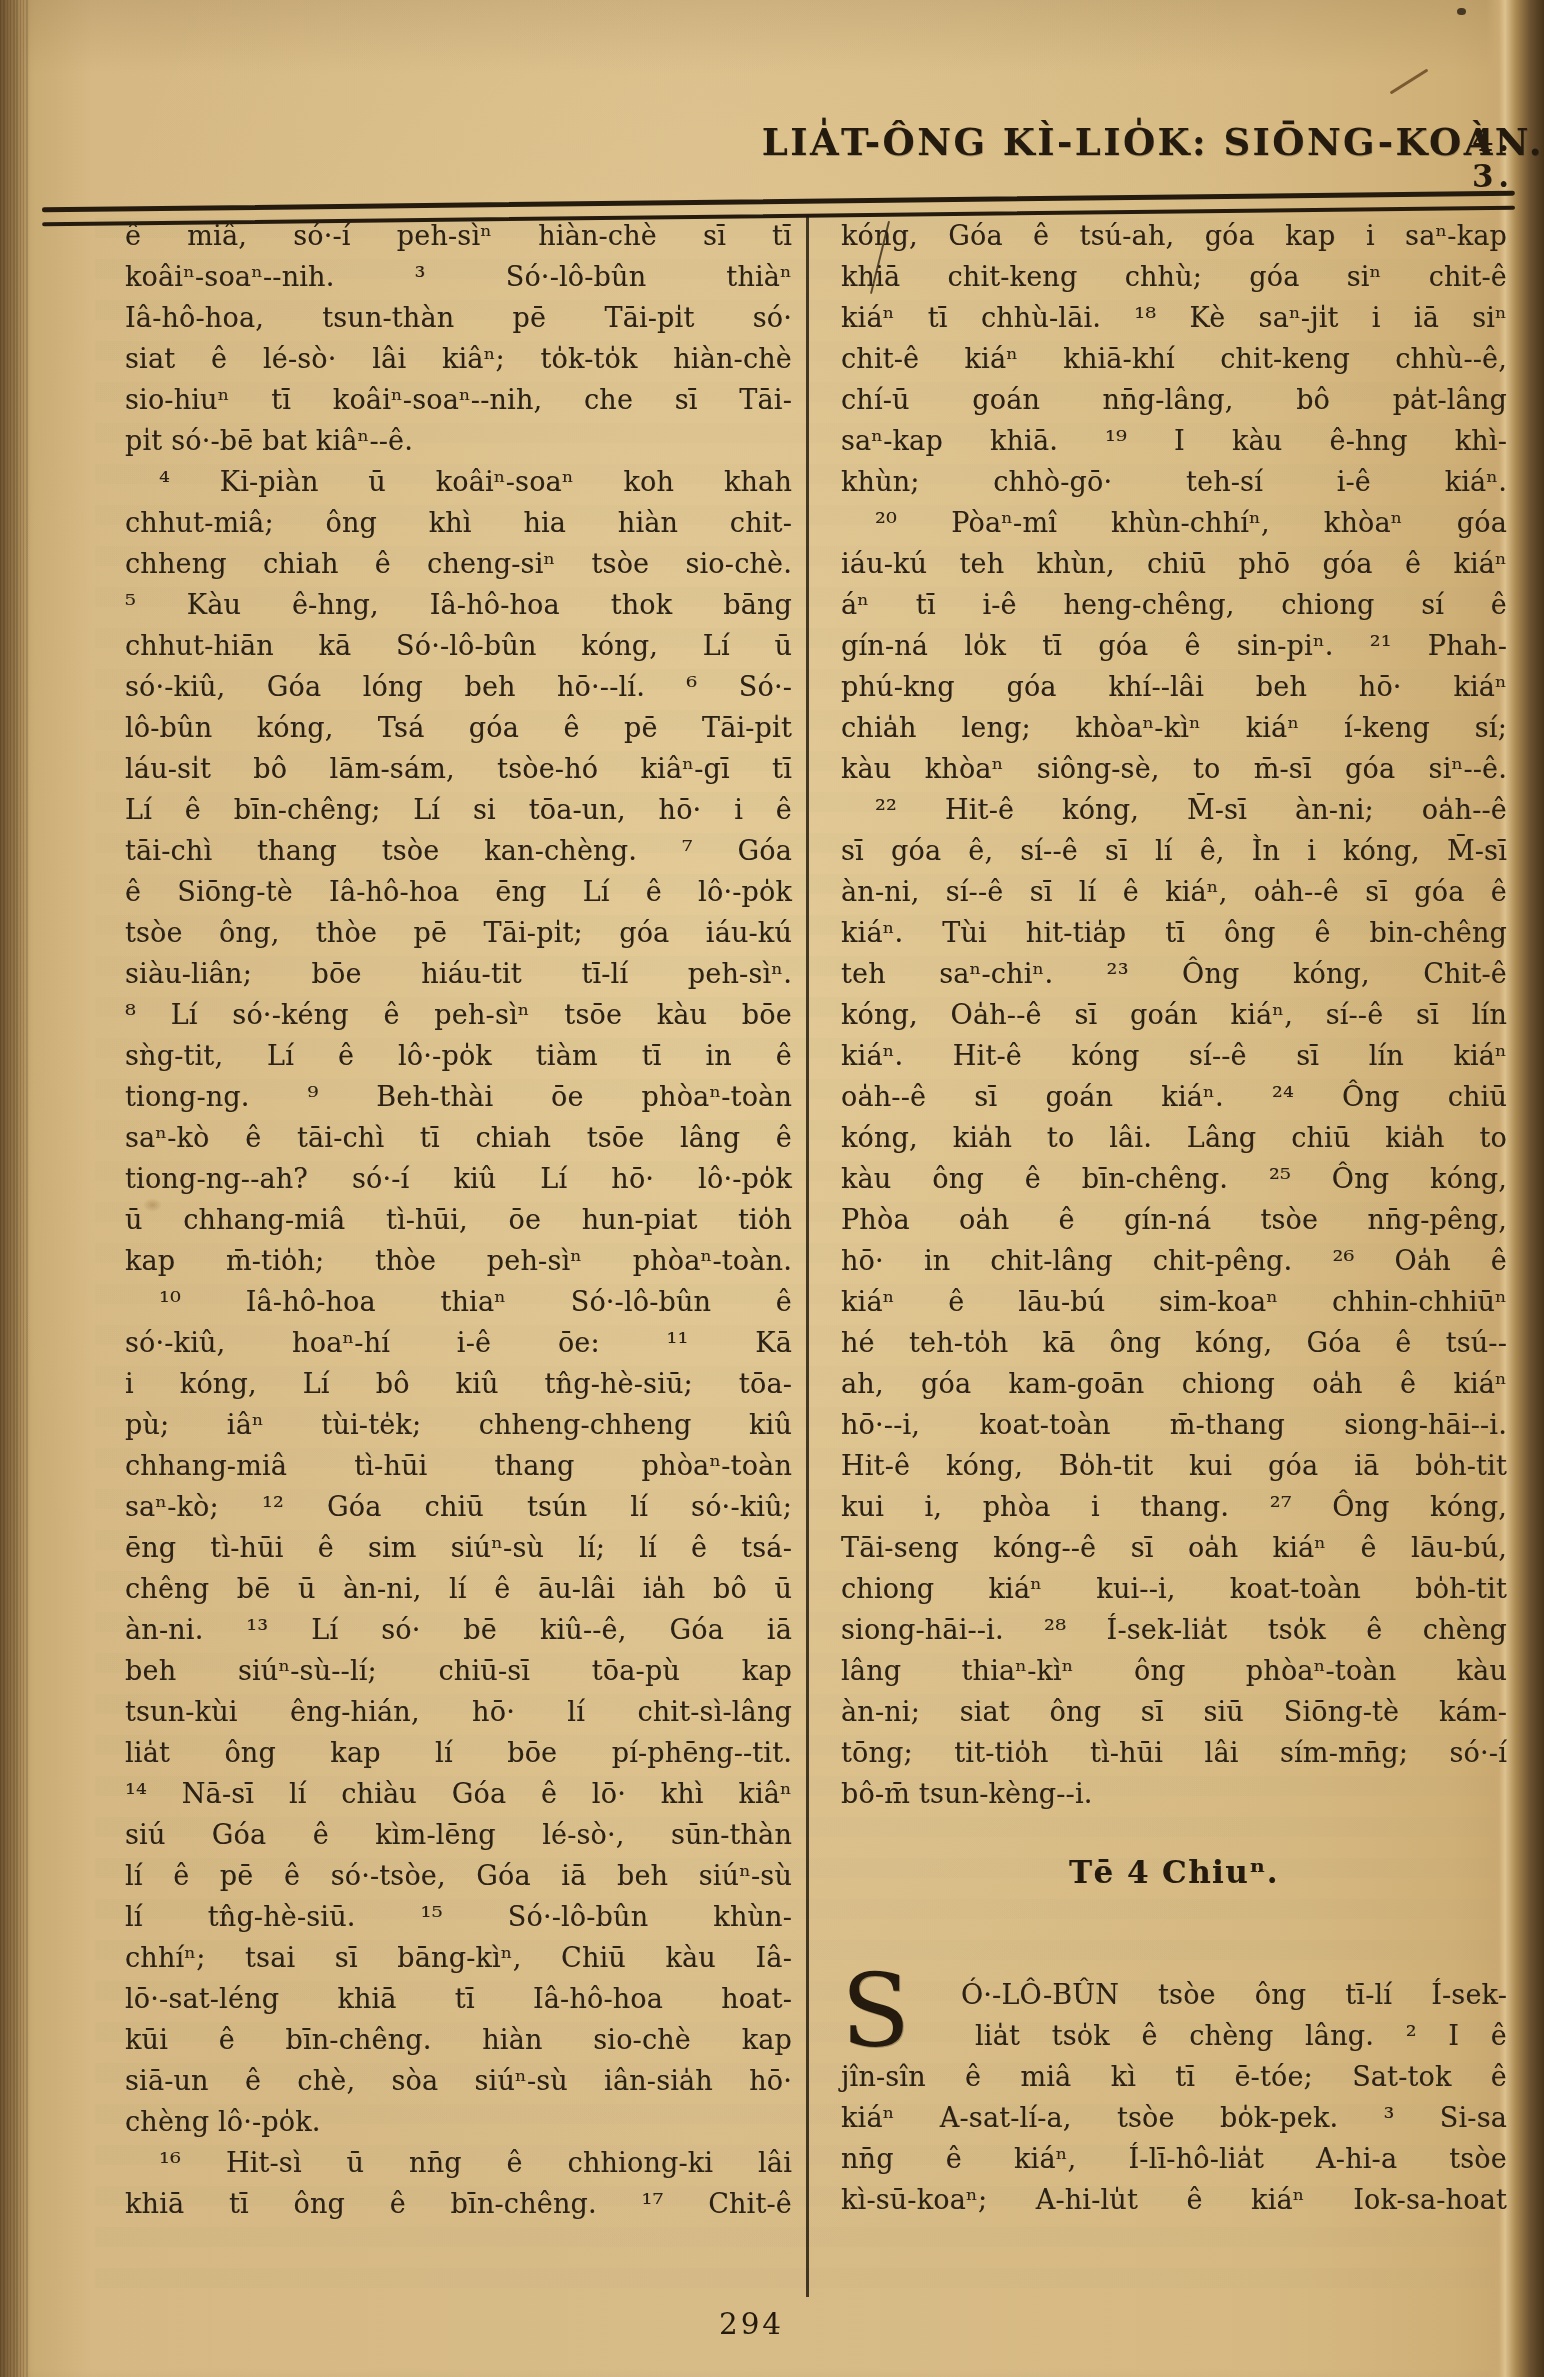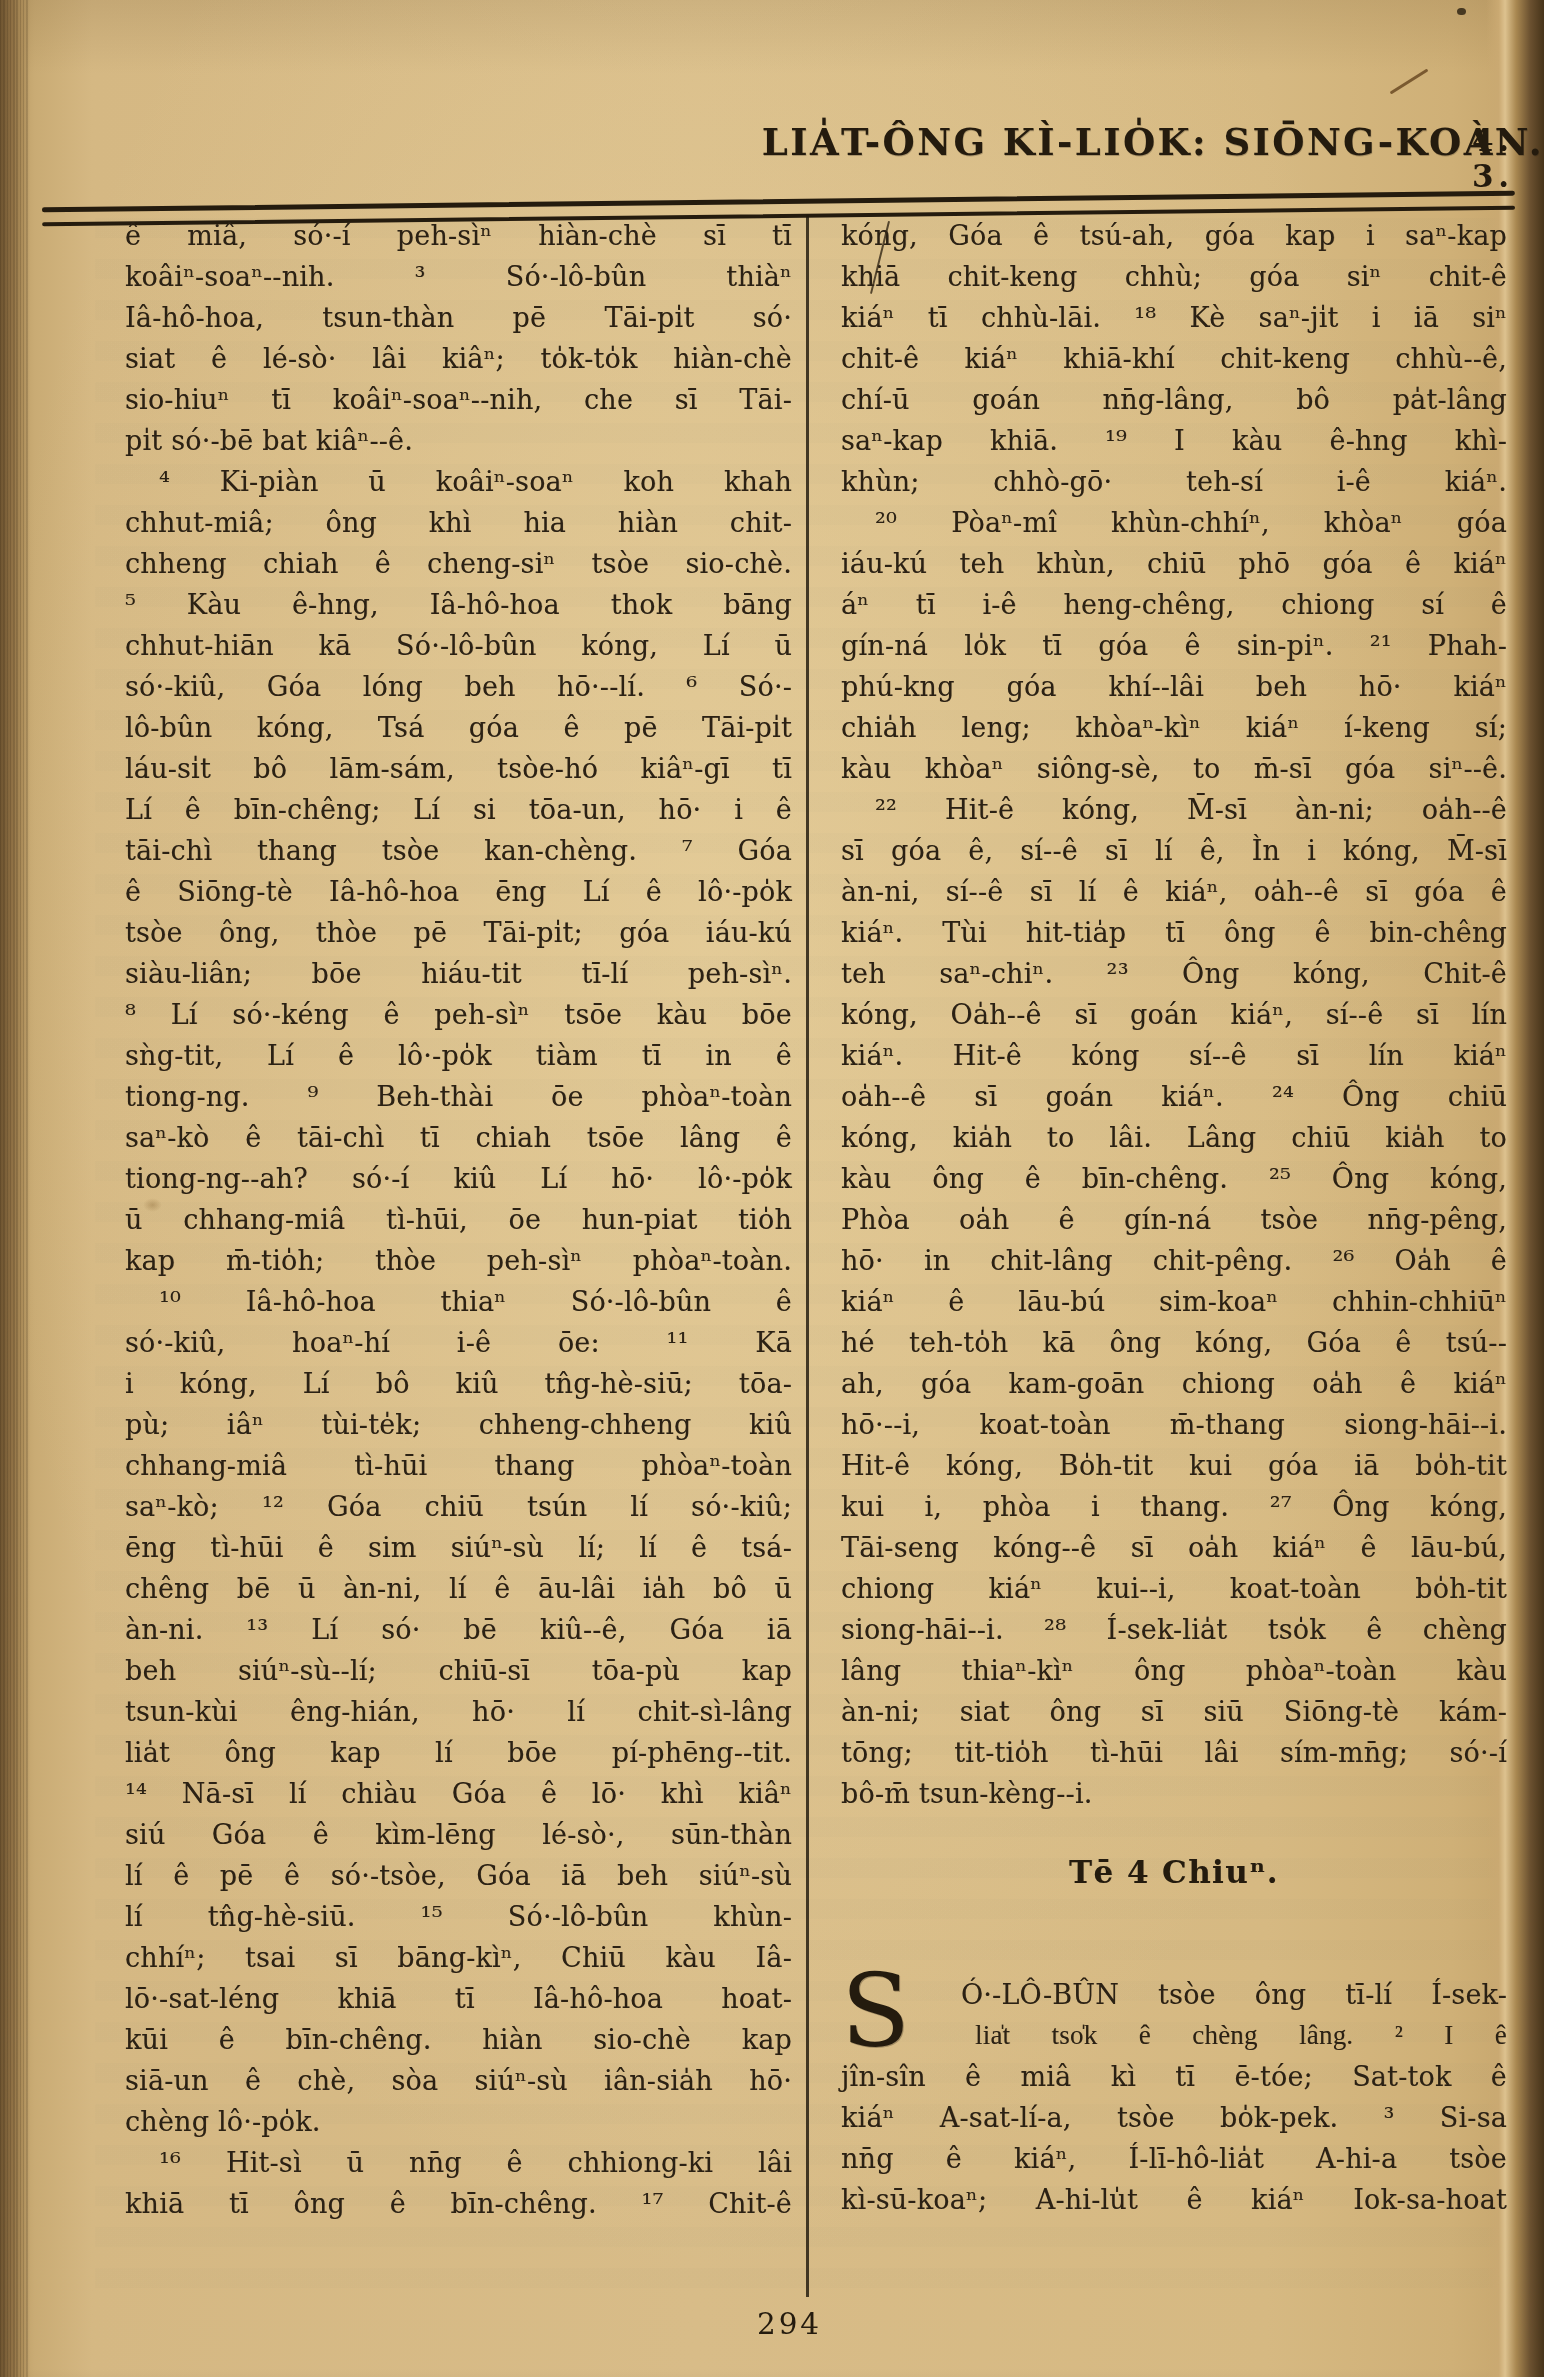--- a/index.html
+++ b/index.html
@@ -39,24 +39,24 @@
   .ln{text-align:justify;text-align-last:justify;height:41px;line-height:41px;white-space:normal;}
   .ln.short{text-align-last:left;}
   .ln.indent{text-indent:34px;}
 
   .chapter-heading{margin-top:36px;height:44px;line-height:44px;text-align:center;
     font-weight:bold;font-size:31px;letter-spacing:1.4px;text-align-last:center;color:#241b0e;}
   .ch4{position:relative;margin-top:80px;}
   .dropcap{position:absolute;left:0;top:-2.9px;font-size:101px;line-height:81px;font-weight:normal;
     color:#241b0e;text-shadow:1px 1px 0 rgba(36,27,14,.3);}
   .ch4 .ln:nth-of-type(1){padding-left:120px;}
-  .ch4 .ln:nth-of-type(2){padding-left:134px;font-family:Liberation Serif, serif;}
+  .ch4 .ln:nth-of-type(2){padding-left:134px;}
 
   .page-number{position:absolute;left:0;top:2307px;width:1503px;text-align:center;
-    font-size:29.5px;letter-spacing:2.9px;color:#241b0e;padding-left:38px;}
+    font-size:29.5px;letter-spacing:2.9px;color:#241b0e;}
 
   
   .pen-corner{position:absolute;left:1387px;top:80px;width:44px;height:2.9px;background:#6b4a23;
     transform:rotate(-32deg);border-radius:1.4px;opacity:.85;}
   .pen-slash{position:absolute;left:879px;top:220px;width:2.4px;height:75px;background:#332715;
     transform:rotate(14deg);border-radius:1.4px;opacity:.8;}
   .spot2{position:absolute;left:1457px;top:7.6px;width:8.6px;height:7.6px;border-radius:50%;background:rgba(40,30,15,.8);}
   .spot3{position:absolute;left:143px;top:1198px;width:19px;height:14.3px;border-radius:50%;
     background:radial-gradient(ellipse, rgba(130,95,45,.35), rgba(130,95,45,0) 70%);}
   

